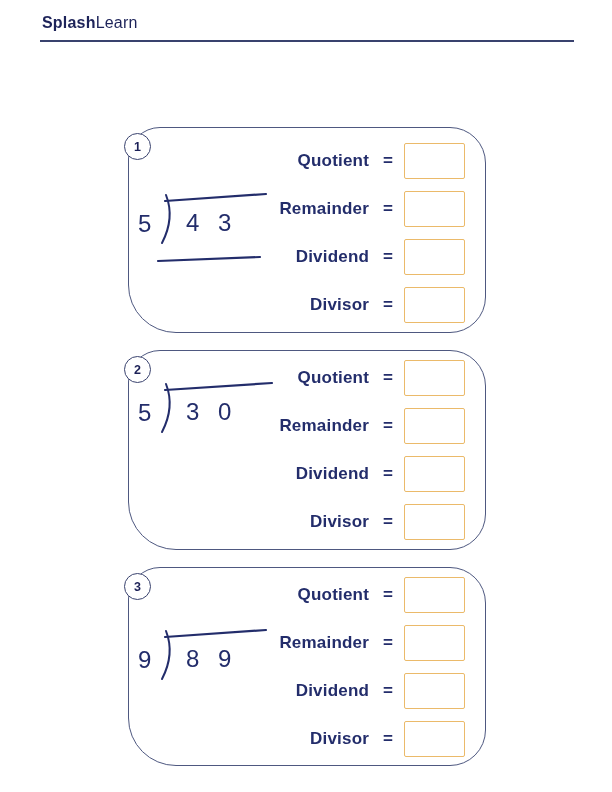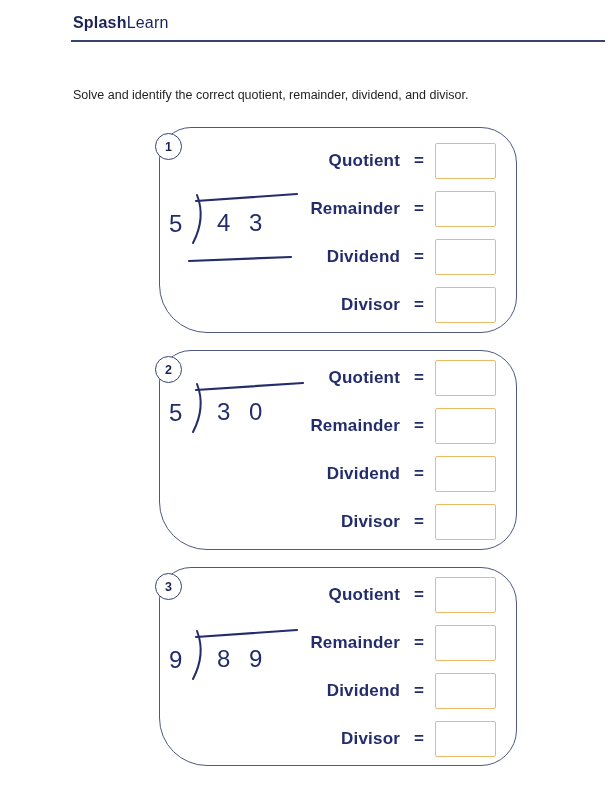--- a/index.html
+++ b/index.html
@@ -3,21 +3,21 @@
 <meta charset="utf-8">
 <style>
   * { margin: 0; padding: 0; box-sizing: border-box; }
   html, body { background: #ffffff; }
   body {
     width: 612px; height: 792px;
     position: relative;
     font-family: "Liberation Sans", sans-serif;
     overflow: hidden;
   }
-  .page { position: absolute; inset: 0; margin-left: 31px; }
+  .page { position: absolute; inset: 0; }
 
   
   .logo {
     position: absolute; left: 42px; top: 14px;
     font-size: 16px; color: #1d2359; letter-spacing: 0.2px;
   }
   .logo-bold { font-weight: 800; }
   .logo-light { font-weight: 400; }
   .header-rule {
     position: absolute; left: 40px; top: 40px;
@@ -101,21 +101,20 @@
 </style>
 </head>
 <body>
 
 <div class="page">
 
   <div class="logo">
     <span class="logo-bold">Splash</span><span class="logo-light">Learn</span>
   </div>
   <div class="header-rule"></div>
-  <p class="instruction">Solve and identify the correct quotient, remainder, dividend, and divisor.</p>
 
   <section class="card card-1">
     <div class="badge">
       <span>1</span>
     </div>
     <svg class="division" viewBox="0 0 150 80">
       <text x="4" y="44">5</text>
       <path class="stroke paren" d="M 32 7 Q 41 30 28 55"></path>
       <path class="stroke bar" d="M 31 13 L 132 6"></path>
       <text class="dividend-digits" x="52" y="43">4 3</text>

